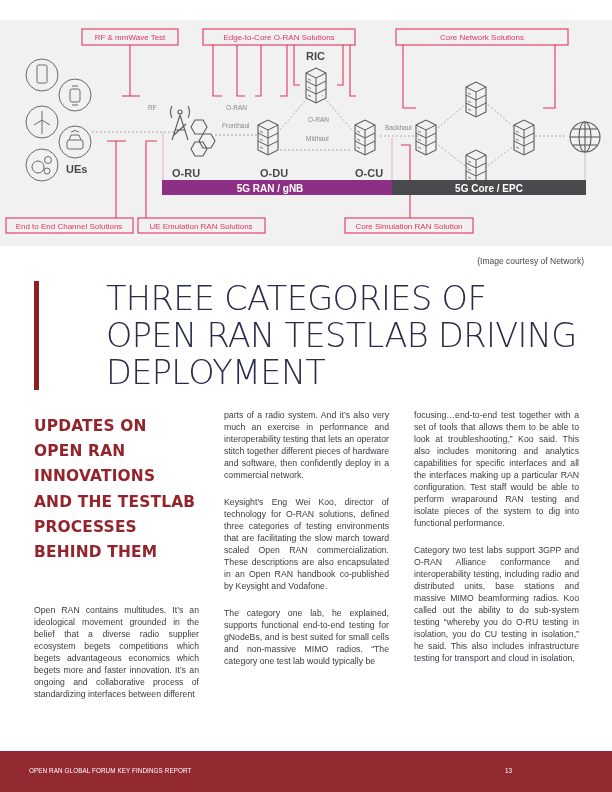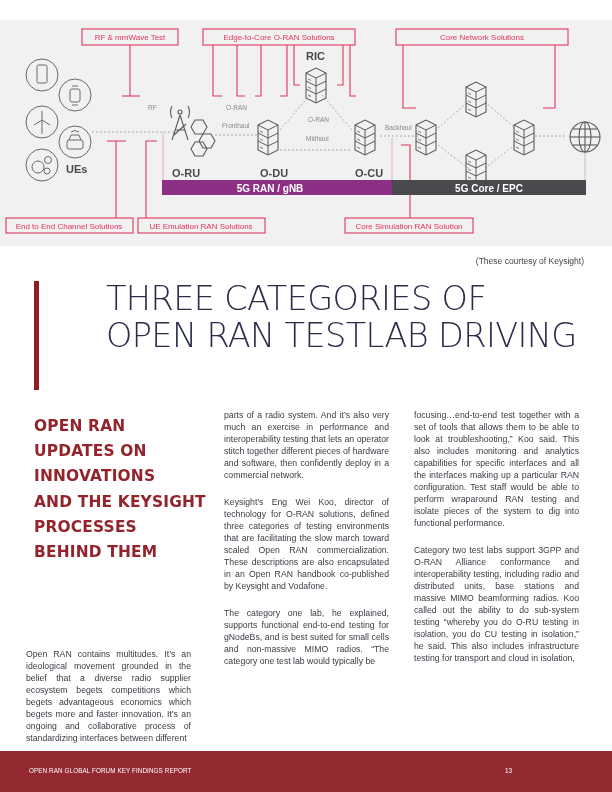--- a/index.html
+++ b/index.html
@@ -17,21 +17,21 @@
            font-weight: 200; font-size: 33.5px; line-height: 37px; color: #2a2d4a; letter-spacing: -0.6px; }
   .title span { display: block; margin-left: 36px; }
 
   .subhead { position: absolute; left: 34px; top: 414px; width: 170px; font-family: "DejaVu Sans", sans-serif;
              font-size: 15.4px; line-height: 25.2px; color: #93242b; letter-spacing: 0.2px; }
   .subhead span { display: block; white-space: nowrap; }
 
   .col { position: absolute; font-size: 8.7px; line-height: 12px; color: #3a3a44; text-align: justify; }
   .col p { margin-bottom: 15px; }
   .col p:last-child { margin-bottom: 0; }
-  .col1 { left: 26px; top: 604px; width: 165px; margin-top: 44px; }
+  .col1 { left: 34px; top: 604px; width: 165px; }
   .col2 { left: 224px; top: 409px; width: 165px; }
   .col3 { left: 414px; top: 409px; width: 165px; }
 
   .footer { position: absolute; left: 0; top: 751px; width: 612px; height: 41px; background: #932a31; }
   .footer-label { position: absolute; left: 29px; top: 16px; font-size: 6.3px; color: #ffffff; letter-spacing: 0.1px; }
   .footer-page { position: absolute; right: 100px; top: 16px; font-size: 6.3px; color: #ffffff; }
 </style>
 </head>
 <body>
 
@@ -169,33 +169,34 @@
       <text x="409" y="209">Core Simulation RAN Solution</text>
     </g>
 
     <rect x="162" y="160" width="230" height="15" fill="#8e2f86"></rect>
     <rect x="392" y="160" width="194" height="15" fill="#4a4a4e"></rect>
     <text x="270" y="171.5" font-size="10" font-weight="bold" fill="#ffffff" class="diag-text" text-anchor="middle">5G RAN / gNB</text>
     <text x="489" y="171.5" font-size="10" font-weight="bold" fill="#ffffff" class="diag-text" text-anchor="middle">5G Core / EPC</text>
   </svg>
 </div>
 
-<div class="caption">(These courtesy of Keysight)</div>
+<div class="caption">(Image courtesy of Network)</div>
 
 <div class="title-bar"></div>
 <h1 class="title">
   <span>THREE CATEGORIES OF</span>
   <span>OPEN RAN TESTLAB DRIVING</span>
+  <span>DEPLOYMENT</span>
 </h1>
 
 <h2 class="subhead">
+  <span>UPDATES ON</span>
   <span>OPEN RAN</span>
-  <span>UPDATES ON</span>
   <span>INNOVATIONS</span>
-  <span>AND THE KEYSIGHT</span>
+  <span>AND THE TESTLAB</span>
   <span>PROCESSES</span>
   <span>BEHIND THEM</span>
 </h2>
 
 <div class="col col1">
   <p>Open RAN contains multitudes. It’s an ideological movement grounded in the belief that a diverse radio supplier ecosystem begets competitions which begets advantageous economics which begets more and faster innovation. It’s an ongoing and collaborative process of standardizing interfaces between different</p>
 </div>
 <div class="col col2">
   <p>parts of a radio system. And it’s also very much an exercise in performance and interoperability testing that lets an operator stitch together different pieces of hardware and software, then confidently deploy in a commercial network.</p>
   <p>Keysight’s Eng Wei Koo, director of technology for O-RAN solutions, defined three categories of testing environments that are facilitating the slow march toward scaled Open RAN commercialization. These descriptions are also encapsulated in an Open RAN handbook co-published by Keysight and Vodafone.</p>

